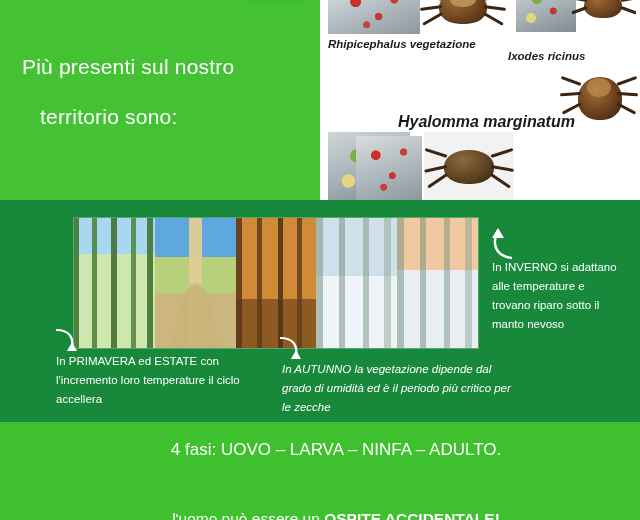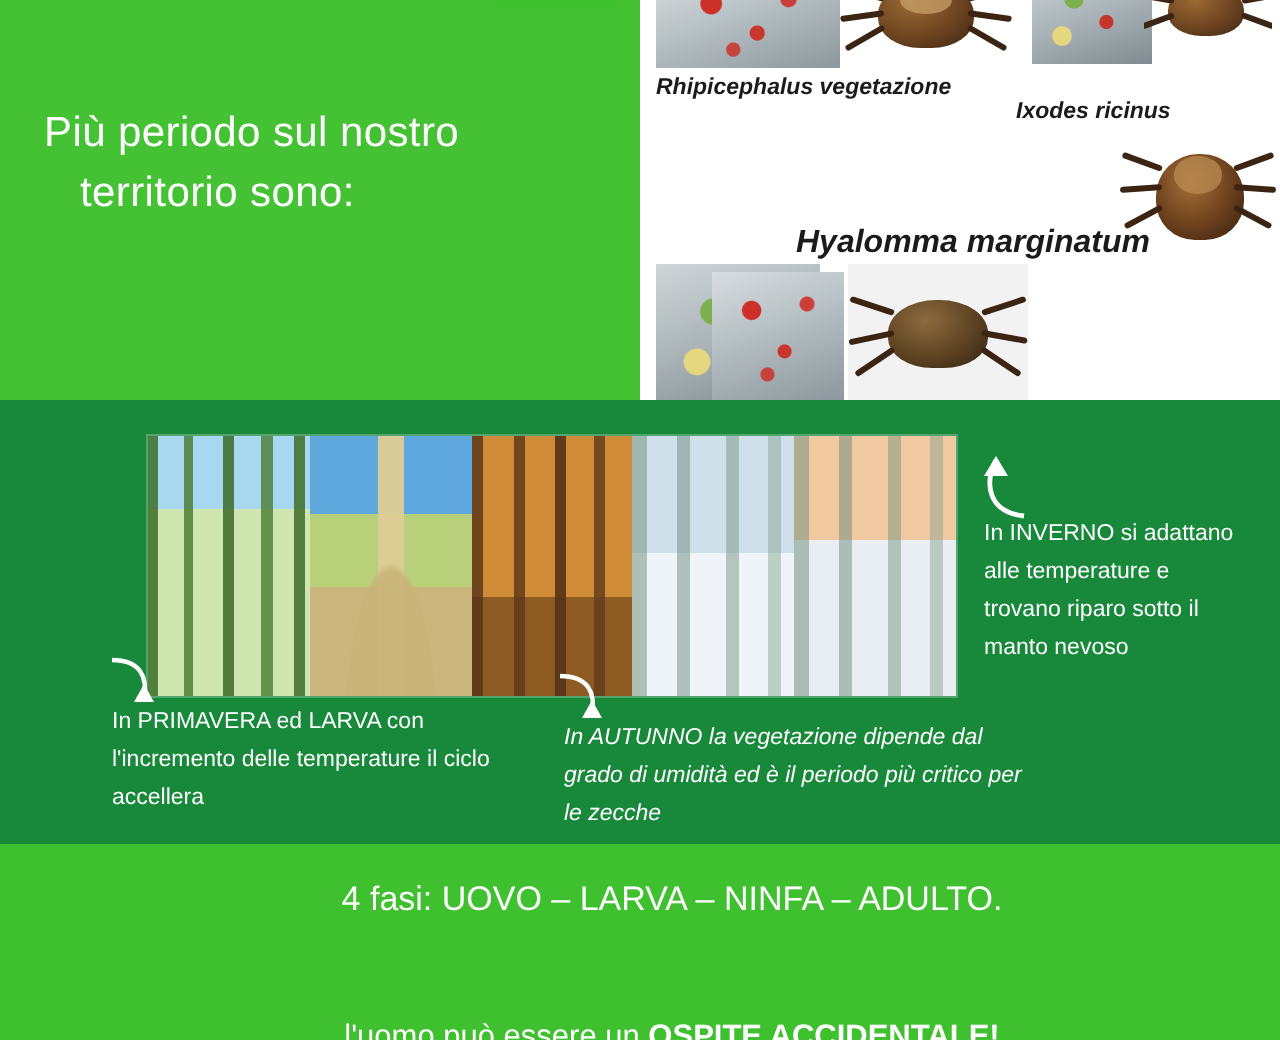--- a/index.html
+++ b/index.html
@@ -13,21 +13,21 @@
   
   .top {
     position: absolute; left: 0; top: 0; width: 640px; height: 200px;
     background: #44c234;
   }
   .top-heading {
     position: absolute; left: 22px; top: 52px; width: 300px;
     color: #ffffff; font-size: 21px; line-height: 30px;
     letter-spacing: .2px;
   }
-  .top-heading .l2 { display: block; padding-left: 18px; }
+  .top-heading .l2 { display: block; padding-left: 18px; margin-top: 20px; }
 
   .spec-panel {
     position: absolute; left: 320px; top: 0; width: 320px; height: 200px;
     background: #ffffff;
   }
   
   .ph { position: absolute; overflow: hidden; }
   .ph-cap {
     position: absolute; font-style: italic; font-weight: bold;
     color: #1b1b1b; font-size: 11.5px; white-space: nowrap;
@@ -163,21 +163,21 @@
     background: #3fc02f;
   }
 </style>
 </head>
 <body>
 
 <div class="top">
   <div class="topcrumb"></div>
 
   <div class="top-heading">
-    <span>Più periodo sul nostro</span>
+    <span>Più presenti sul nostro</span>
     <span class="l2">territorio sono:</span>
   </div>
 
   <div class="spec-panel">
 
     <div class="ph mapcell" style="left:8px; top:-12px; width:92px; height:46px;"></div>
 
     <div class="ph" style="left:100px; top:-22px; width:86px; height:58px;">
       <div class="tick">
         <div class="body"></div>
@@ -257,21 +257,21 @@
 </svg>
 <svg class="arrow" style="left:276px; top:336px;" width="30" height="30">
   <path d="M4 2 C18 2, 22 10, 20 22" stroke="#ffffff" stroke-width="2.2" fill="none"></path>
   <path d="M20 24 L15 15 L25 15 Z" fill="#ffffff" transform="rotate(180 20 19)"></path>
 </svg>
 <svg class="arrow" style="left:486px; top:226px;" width="34" height="34">
   <path d="M26 32 C8 30, 6 16, 12 4" stroke="#ffffff" stroke-width="2.4" fill="none"></path>
   <path d="M12 2 L6 12 L18 12 Z" fill="#ffffff"></path>
 </svg>
 
-<div class="season-note n-spring">In PRIMAVERA ed LARVA con l'incremento delle  temperature il ciclo accellera</div>
+<div class="season-note n-spring">In PRIMAVERA ed ESTATE con l'incremento loro  temperature il ciclo accellera</div>
 <div class="season-note n-autumn">In AUTUNNO la vegetazione dipende dal grado di umidità ed è il periodo più critico per le zecche</div>
 <div class="season-note n-winter">In INVERNO si adattano alle temperature e trovano riparo sotto il manto nevoso</div>
 
 <div class="bottom">
   <div class="b1">4 fasi: UOVO – LARVA – NINFA – ADULTO.</div>
   <div class="b3">
     <span>l'uomo può essere un </span><strong>OSPITE ACCIDENTALE!</strong>
   </div>
 </div>
 

